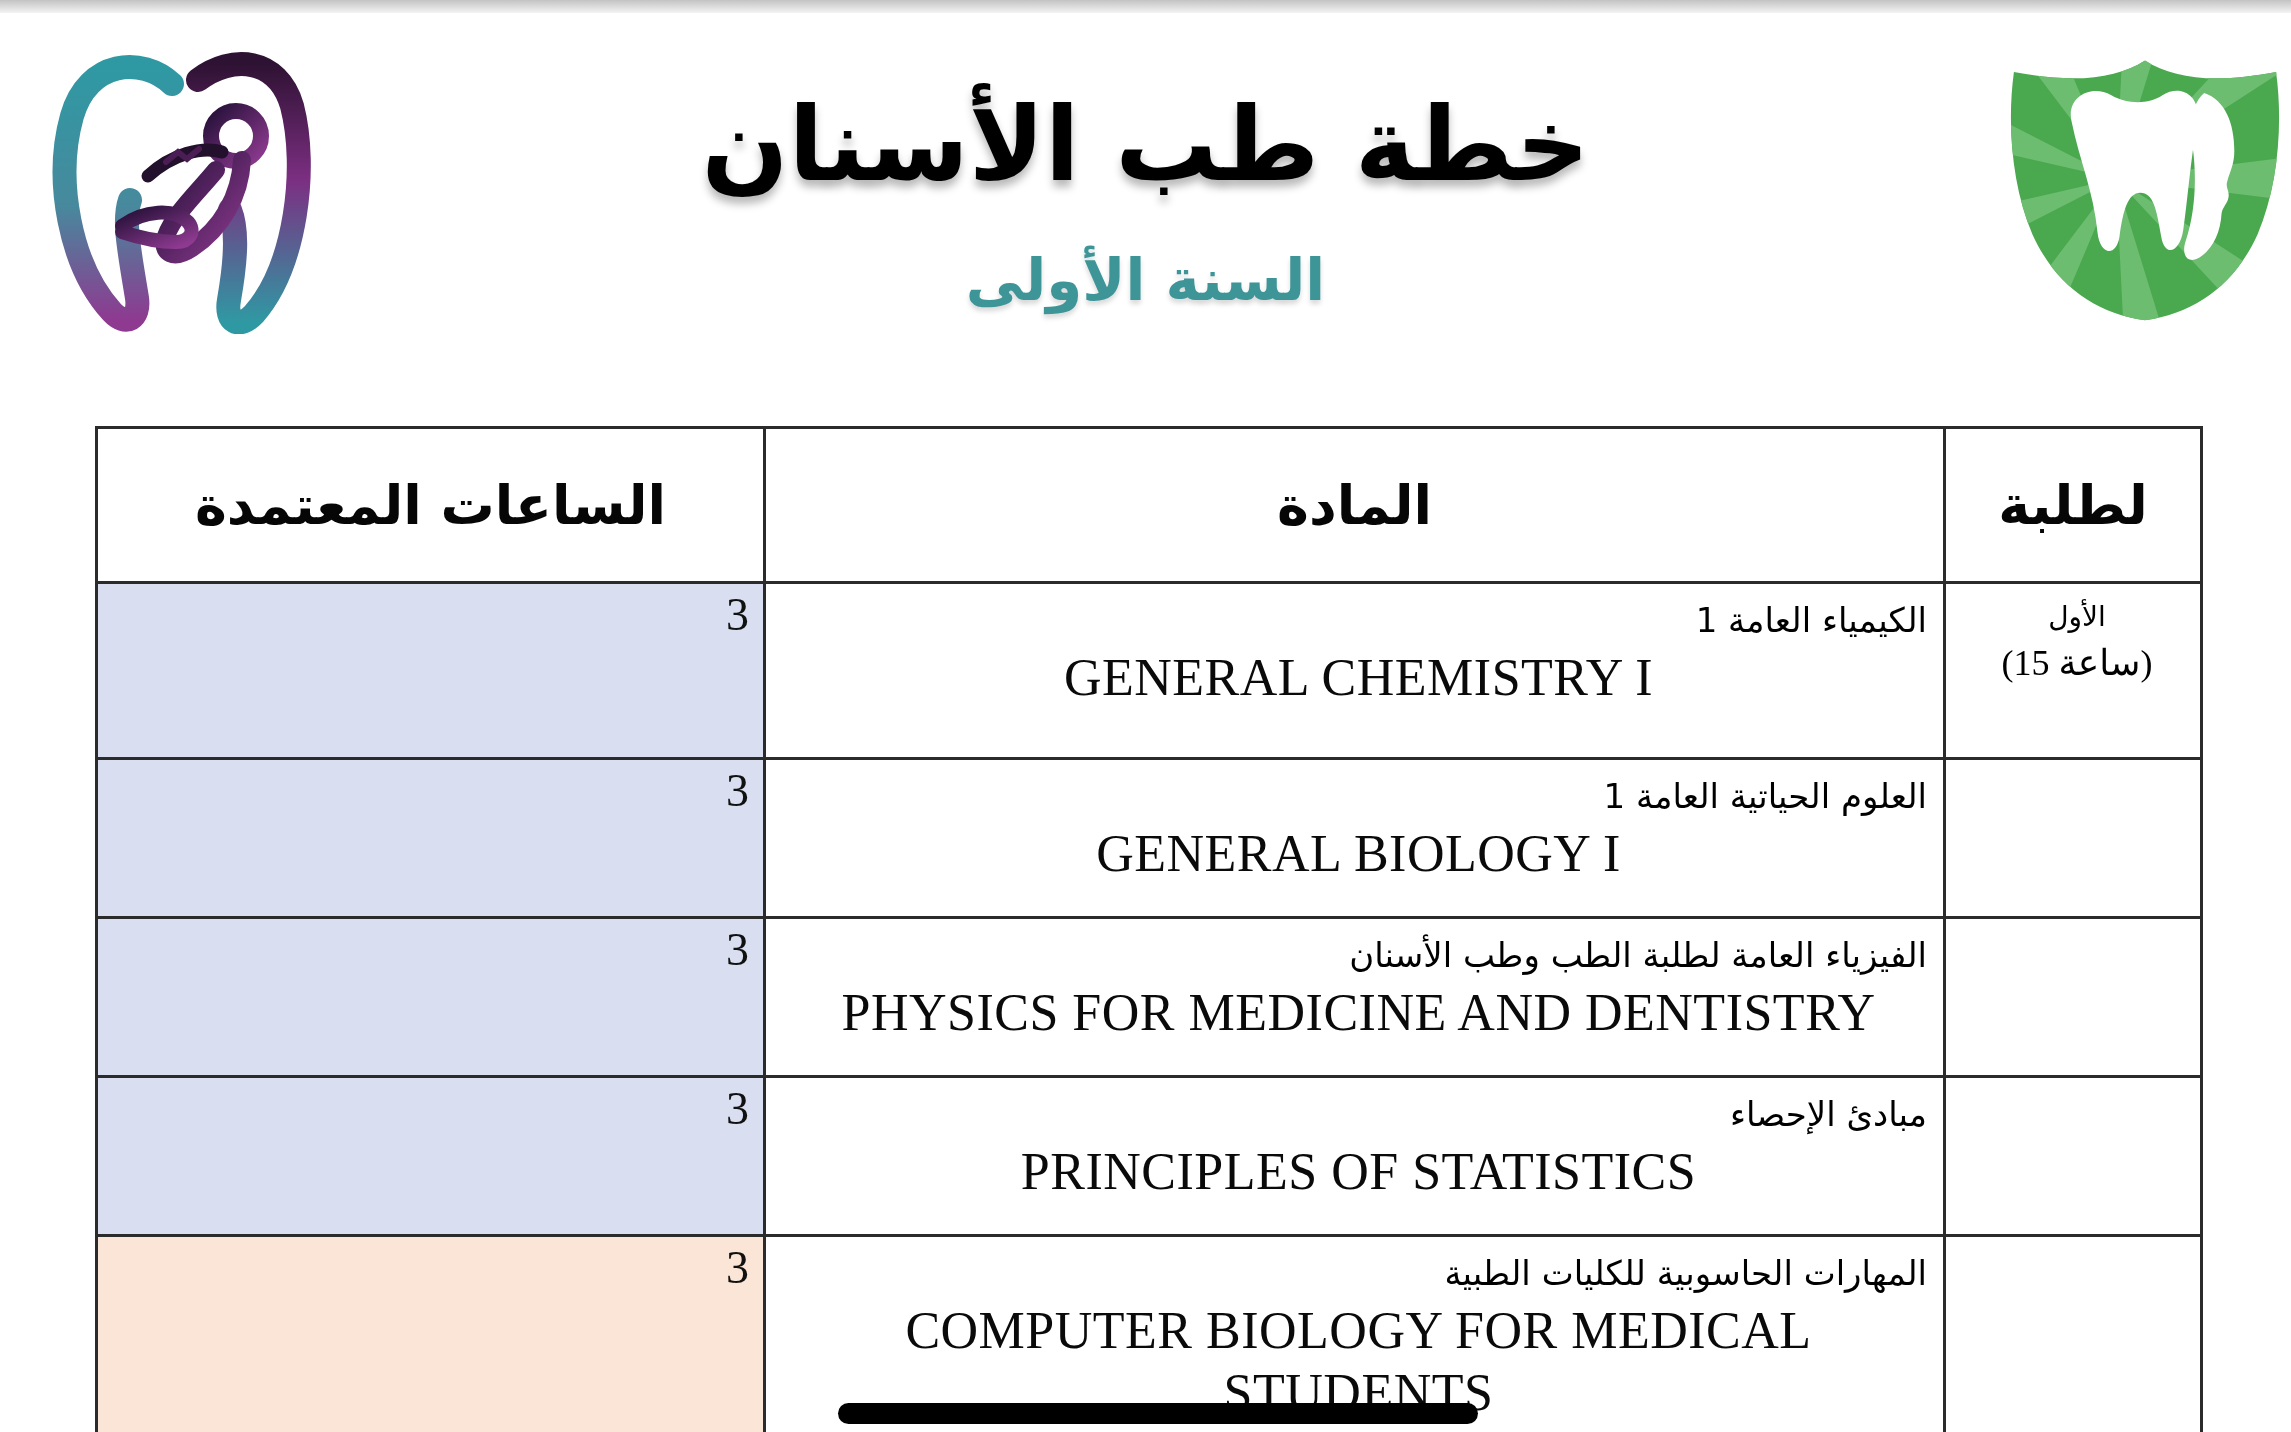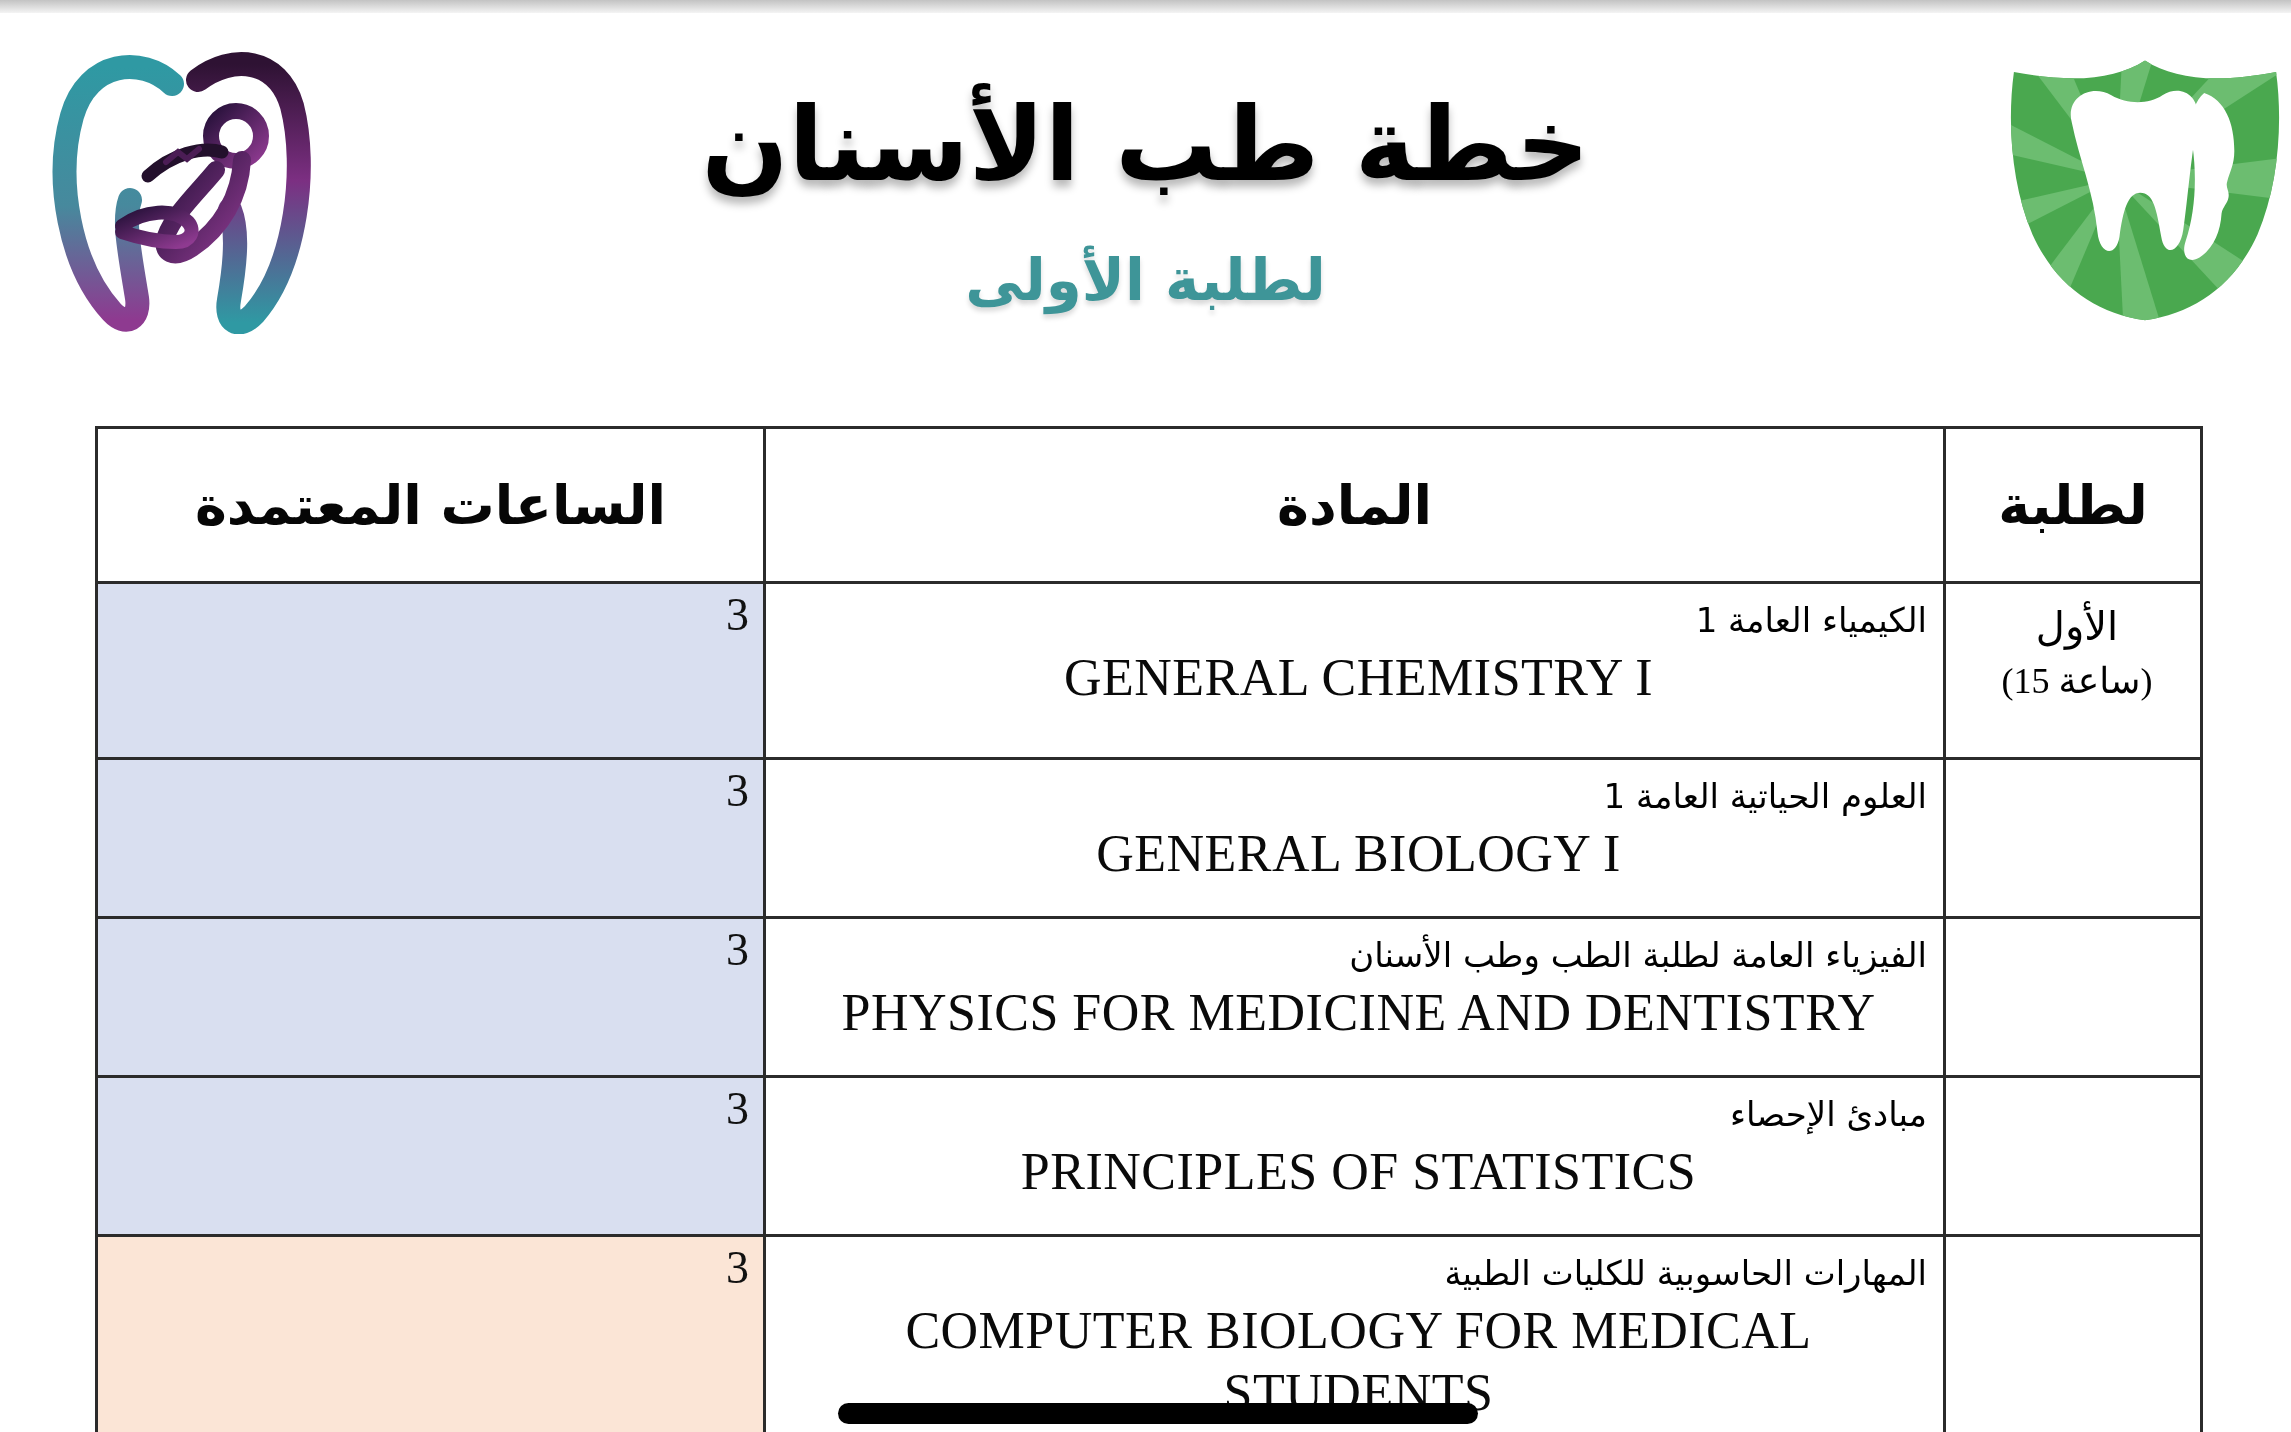--- a/index.html
+++ b/index.html
@@ -59,21 +59,21 @@
   .sub-en {
     font-family:"Liberation Serif", serif; font-size:52px; color:#0a0a0a;
     text-align:center; letter-spacing:0.5px; line-height:1.2;
   }
   .credit-cell { position:relative; }
   .credit-num {
     position:absolute; top:4px; right:14px;
     font-family:"Liberation Serif", serif; font-size:46px; color:#111;
   }
   .semester-cell .cell-col { padding:12px 6px 20px 6px; }
-  .sem-line1 { direction:rtl; text-align:center; font-size:40px; line-height:1.5; color:#000; }
+  .sem-line1 { direction:rtl; text-align:center; font-size:28px; line-height:1.5; color:#000; }
   .sem-line2 {
     direction:ltr; text-align:center; font-size:36px; line-height:1.4; color:#000;
     font-family:"Liberation Serif", serif;
   }
 
   
   .divider-bar {
     position:absolute; left:838px; top:1403px; width:640px; height:21px;
     border-radius:11px; background:#000;
   }
@@ -127,21 +127,21 @@
       <path d="M100,112 L420,72 L420,152 Z" transform="rotate(200,100,112)"></path>
       <path d="M100,112 L420,72 L420,152 Z" transform="rotate(240,100,112)"></path>
       <path d="M100,112 L420,72 L420,152 Z" transform="rotate(280,100,112)"></path>
       <path d="M100,112 L420,72 L420,152 Z" transform="rotate(320,100,112)"></path>
     </g>
     <path d="M62,64 C56,42 78,30 96,40 C110,48 128,48 140,40 C156,30 174,40 170,64 C164,98 162,128 158,156 C155,176 142,180 139,162 C135,138 132,124 121,124 C110,124 106,140 103,162 C100,180 86,178 84,158 C81,124 68,94 62,64 Z" fill="#ffffff"></path>
     <path d="M176,38 C194,44 202,64 202,88 C202,100 198,106 196,114 C194,120 198,122 197,128 C196,134 192,136 191,142 C190,158 184,172 172,180 C162,186 156,178 160,166 C168,142 170,112 166,84 C163,64 166,46 176,38 Z" fill="#ffffff"></path>
   </svg>
 
   <div class="title">خطة طب الأسنان</div>
-  <div class="subtitle" style="color: rgb(62, 149, 152);">لطلبة الأولى</div>
+  <div class="subtitle" style="color: rgb(62, 149, 152);">السنة الأولى</div>
 
   <table class="plan">
     <colgroup>
       <col style="width:257px">
         <col style="width:1180px">
         <col style="width:668px">
     </colgroup>
     <tbody>
         <tr>
       <th>لطلبة</th>

